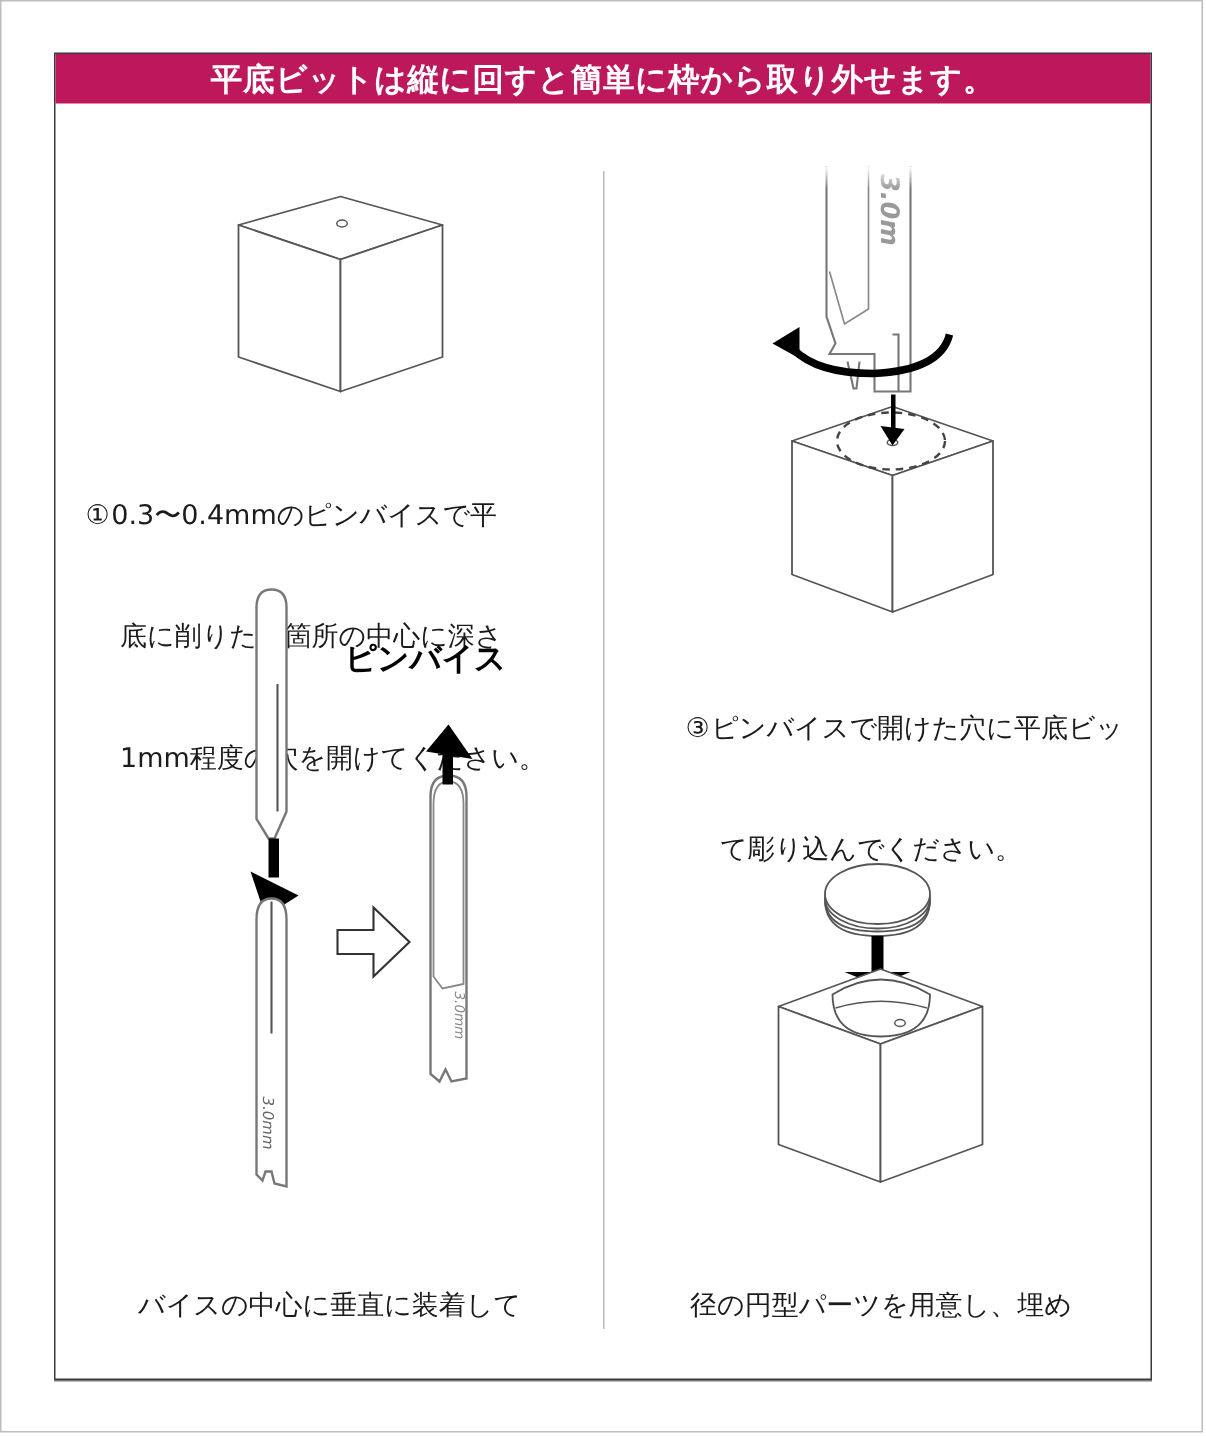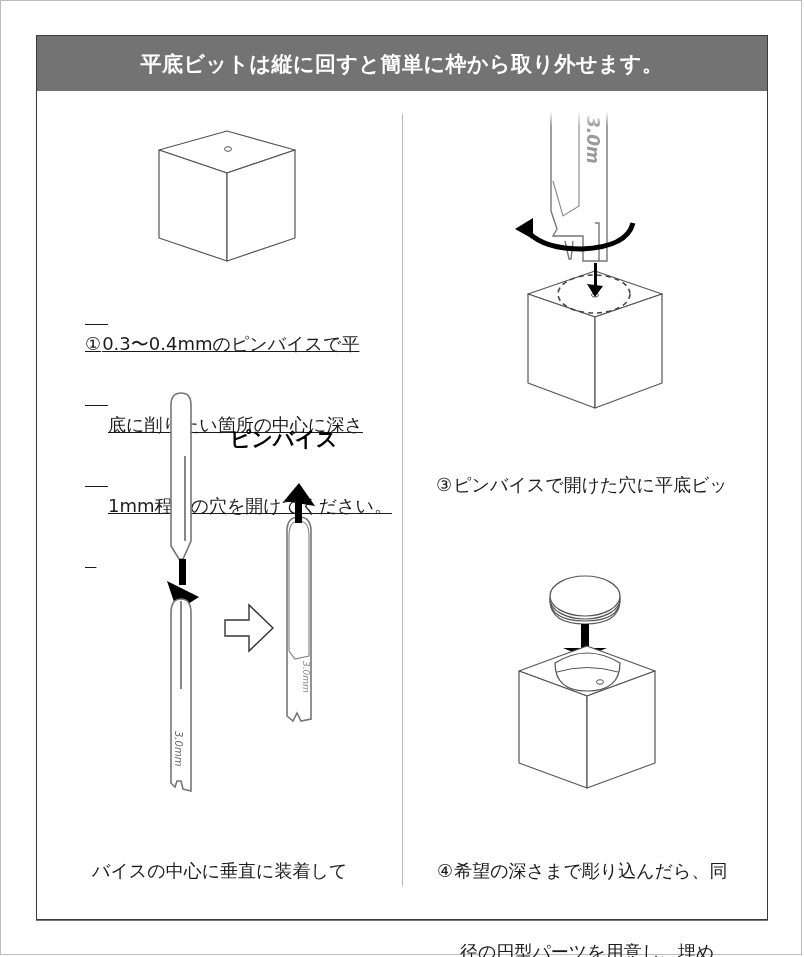--- a/index.html
+++ b/index.html
@@ -3,21 +3,21 @@
 <meta charset="utf-8">
 <style>
   html, body { margin:0; padding:0; background:#ffffff; }
   body { width:804px; height:957px; position:relative; overflow:hidden;
          font-family:"DejaVu Sans","Liberation Sans",sans-serif; color:#1a1a1a; }
   .outer-frame { position:absolute; left:0; top:0; width:802px; height:955px;
                  border:1px solid #bdbdbd; box-sizing:border-box; }
   .panel { position:absolute; left:36px; top:35px; width:732px; height:885px;
            border:1px solid #3a3a3a; box-sizing:border-box; background:#fff;
            box-shadow:0 1px 0 #777; }
-  .banner { position:absolute; left:0; top:0; right:0; height:55px; background:#737373;
+  .banner { position:absolute; left:0; top:0; right:0; height:33px; background:#be185d;
             color:#fff; font-weight:bold; font-size:21px; letter-spacing:0.5px;
             display:flex; align-items:center; justify-content:center; }
   .divider { position:absolute; left:365px; top:78px; width:1px; height:772px; background:#b8b8b8; }
   .step-text { position:absolute; font-size:18px; line-height:27px; color:#1b1b1b;
                white-space:pre; }
   .step-text .num { margin-right:1px; }
   .illus { position:absolute; }
   .illus svg { display:block; overflow:visible; }
   .label-pinvise { position:absolute; font-weight:bold; font-size:21px; color:#000; }
 </style>
@@ -34,21 +34,21 @@
     <svg width="150" height="140" viewBox="0 0 150 140">
       <g fill="#fff" stroke="#555" stroke-width="1.2" stroke-linejoin="round">
         <polygon points="70,0 138,19 70,42 2,19"></polygon>
         <polygon points="2,19 70,42 70,130 2,107"></polygon>
         <polygon points="70,42 138,19 138,107 70,130"></polygon>
       </g>
       <ellipse cx="71" cy="18" rx="3.5" ry="2.3" fill="none" stroke="#555" stroke-width="1"></ellipse>
     </svg>
   </div>
 
-  <div class="step-text" style="left:48px; top:240px;text-decoration:underline;">
+  <div class="step-text" style="left:20px; top:240px;">
     <div><span class="num">①</span><span>0.3〜0.4mmのピンバイスで平</span></div>
     <div style="padding-left:23px">底に削りたい箇所の中心に深さ</div>
     <div style="padding-left:23px">1mm程度の穴を開けてください。</div>
   </div>
 
   <div class="illus" style="left:120px; top:355px;">
     <svg width="200" height="400" viewBox="0 0 200 400">
 
       <g fill="#fff" stroke="#777" stroke-width="1.6">
         <path d="M14,14 Q14,2 24,2 Q34,2 34,14 L34,150 L26,168 L22,168 L14,155 Z"></path>
@@ -120,22 +120,23 @@
       <ellipse cx="87" cy="183" rx="36" ry="19" fill="none" stroke="#444" stroke-width="1.6" stroke-dasharray="5,4"></ellipse>
       <ellipse cx="88" cy="184" rx="3.5" ry="2" fill="none" stroke="#555" stroke-width="1"></ellipse>
 
       <g>
         <rect x="87" y="152" width="3" height="24" fill="#000"></rect>
         <polygon points="80,173 96,175 88,186" fill="#000"></polygon>
       </g>
     </svg>
   </div>
 
-  <div class="step-text" style="left:399px; top:382px;font-family:Liberation Serif, serif;">
+  <div class="step-text" style="left:420px; top:382px;">
     <div><span class="num">③</span><span>ピンバイスで開けた穴に平底ビッ</span></div>
+    <div style="padding-left:23px">て彫り込んでください。</div>
   </div>
 
   <div class="illus" style="left:478px; top:527px;">
     <svg width="150" height="230" viewBox="0 0 150 230">
 
       <g fill="#fff" stroke="#555" stroke-width="1.2">
         <ellipse cx="70" cy="36" rx="35" ry="20"></ellipse>
         <path d="M35,36 Q35,58 70,58 Q105,58 105,36" fill="none"></path>
         <path d="M35,38 Q36,61 70,61 Q104,61 105,38" fill="none"></path>
         <ellipse cx="70" cy="33" rx="35" ry="20"></ellipse>
@@ -151,17 +152,16 @@
         <polygon points="4,108 72,133 72,225 4,200"></polygon>
         <polygon points="72,133 140,108 140,200 72,225"></polygon>
       </g>
       <path d="M40,100 Q72,80 105,100 Q105,128 72,128 Q40,128 40,100 Z" fill="#fff" stroke="#555" stroke-width="1.2"></path>
       <path d="M42,109 Q72,100 103,109" fill="none" stroke="#555" stroke-width="1"></path>
       <ellipse cx="85" cy="119" rx="3.5" ry="2.3" fill="none" stroke="#555" stroke-width="1"></ellipse>
     </svg>
   </div>
 
   <div class="step-text" style="left:400px; top:767px;">
-    <div><span class="num">④</span><span>希望の深さまで彫り込んだら、同</span></div>
     <div style="padding-left:23px">径の円型パーツを用意し、埋め</div>
     
   </div>
 </div>
 
 </body></html>

